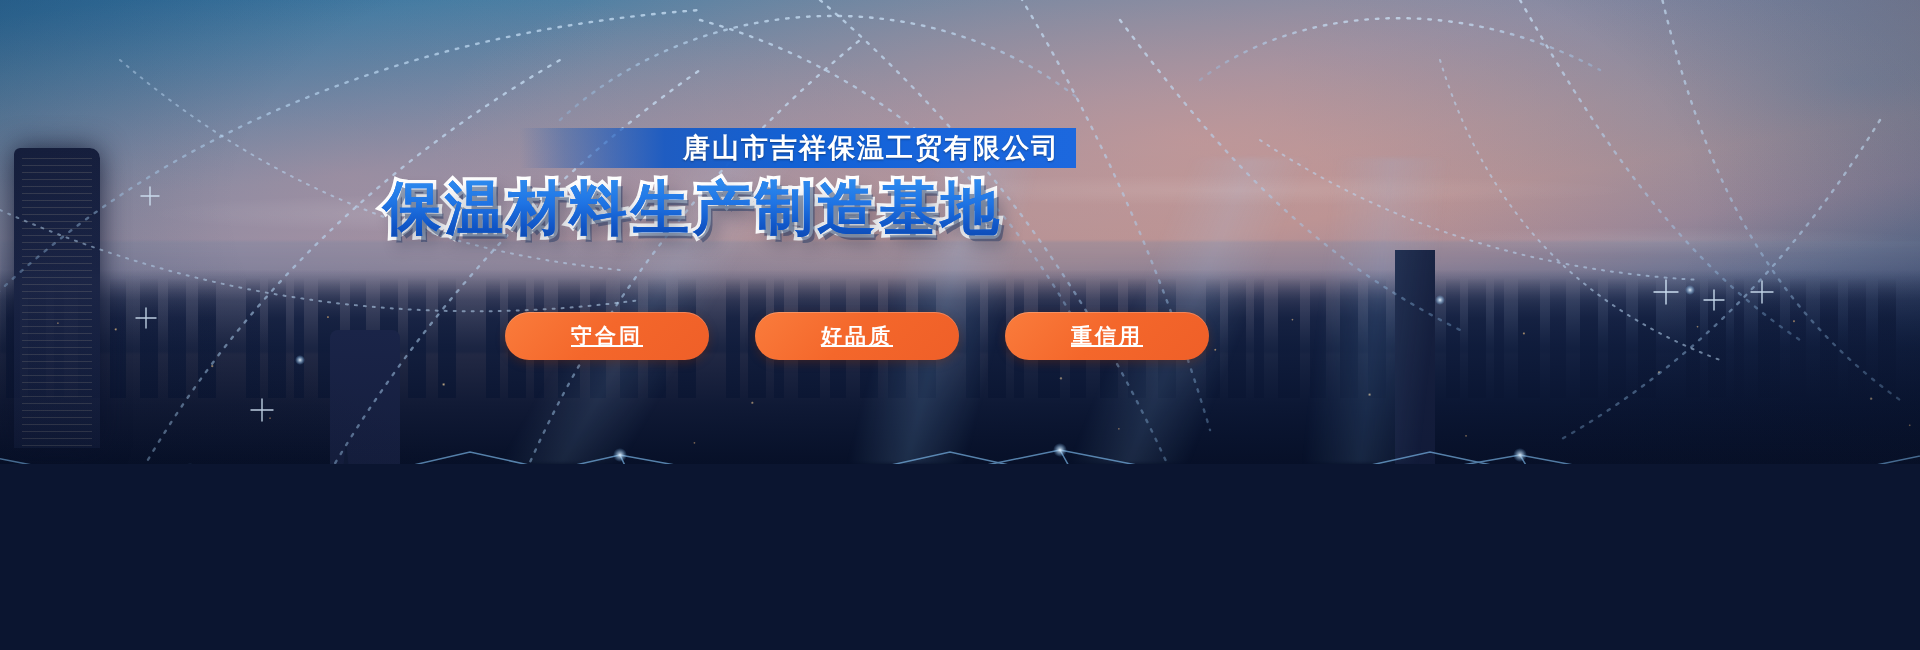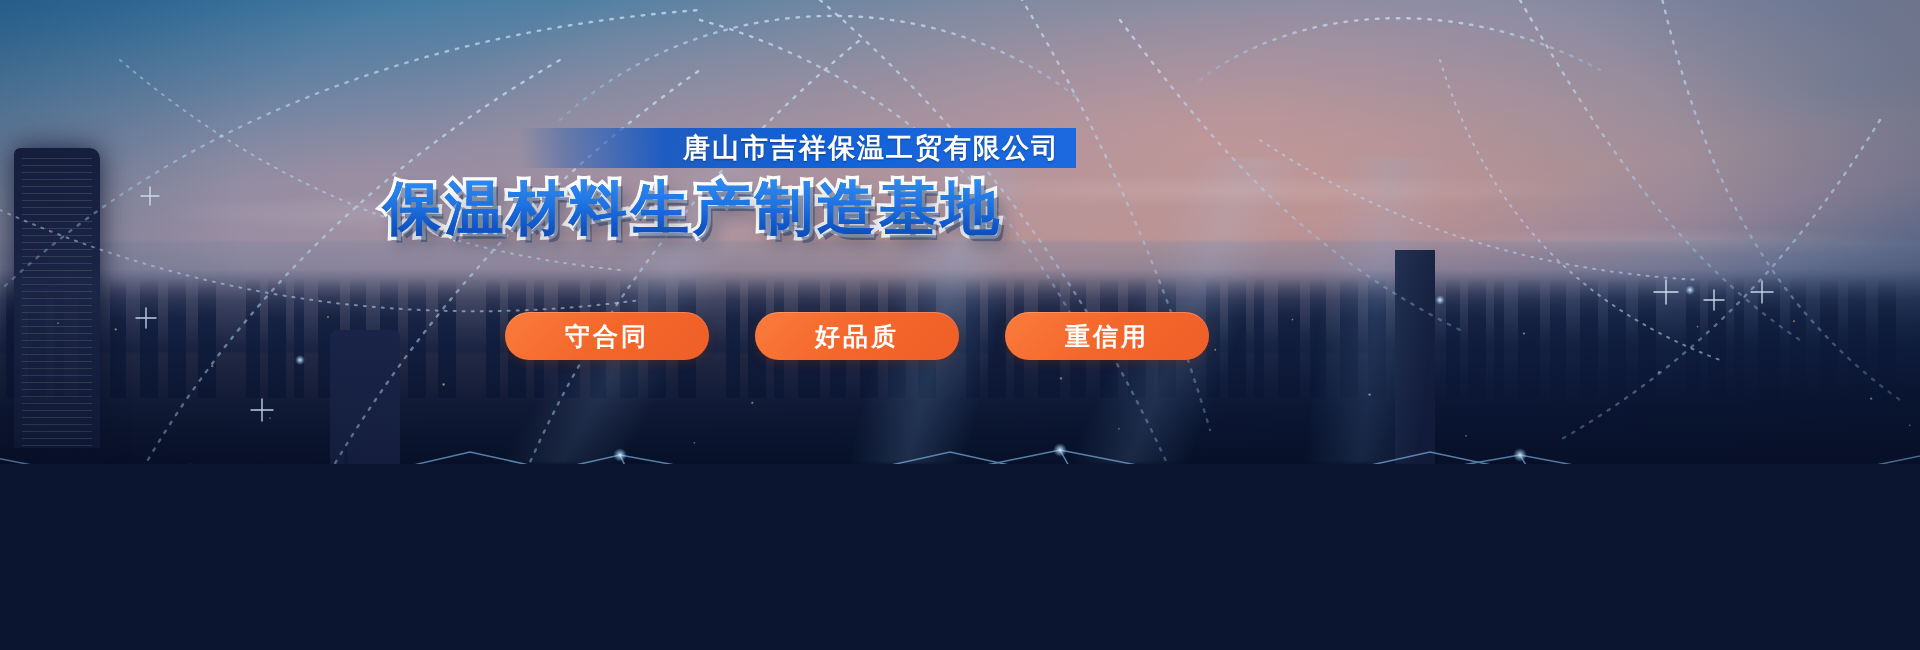--- a/index.html
+++ b/index.html
@@ -237,24 +237,25 @@
   }
   .pill{
     height:48px;
     min-width:144px;
     padding:0 30px;
     border-radius:26px;
     background:linear-gradient(135deg,#fa7c3c 0%,#f4672b 48%,#ef5f28 100%);
     box-shadow:0 3px 10px rgba(120,44,10,.35), inset 0 1px 0 rgba(255,255,255,.22);
     display:flex;align-items:center;justify-content:center;
     color:#ffffff;
-    font-size:25px;
+    font-size:21px;
     font-weight:700;
     letter-spacing:3px;
     white-space:nowrap;
+    text-decoration:underline;
   }
 
   
   .vignette{
     background:
       radial-gradient(ellipse 1400px 620px at 50% 44%, rgba(0,0,0,0) 52%, rgba(6,14,34,.35) 100%);
   }
 </style>
 </head>
 <body>

